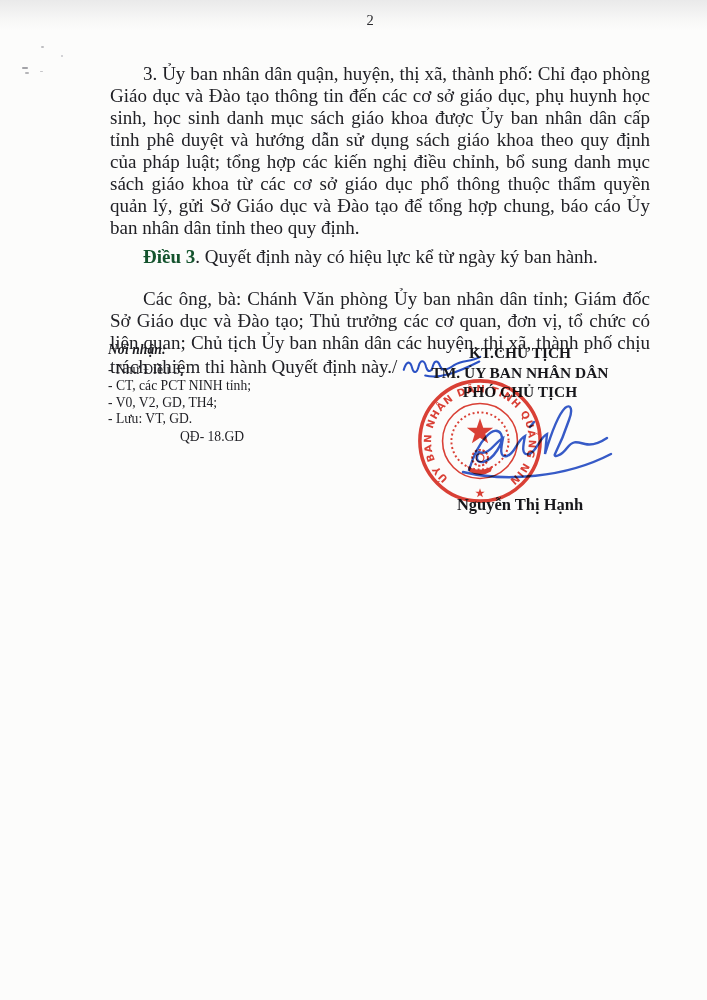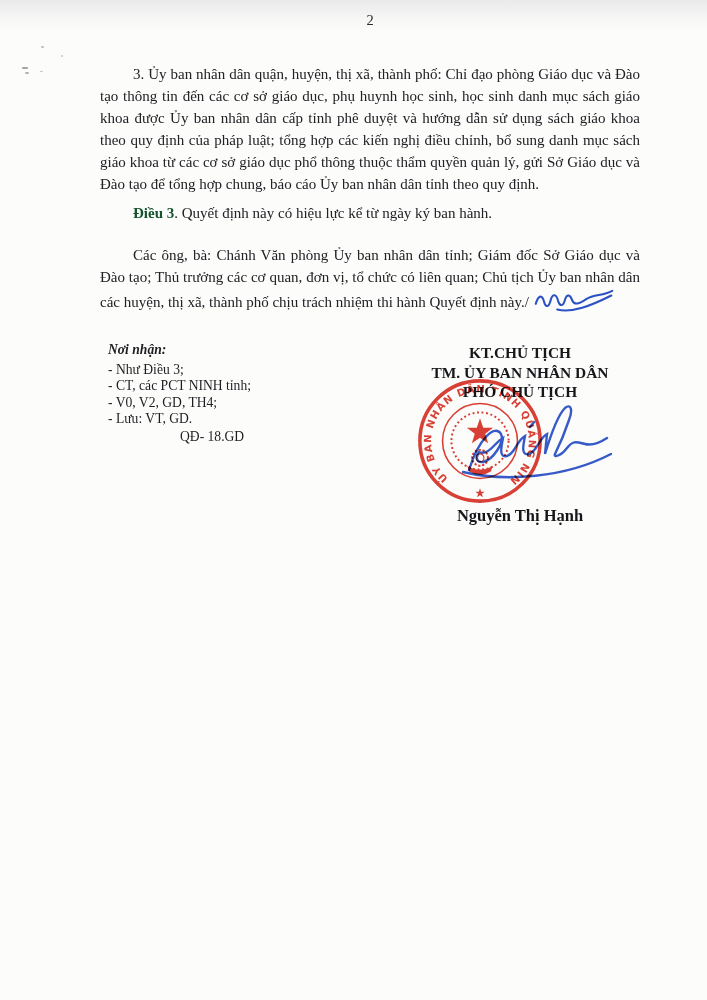--- a/index.html
+++ b/index.html
@@ -16,22 +16,22 @@
     position:absolute;top:0;left:0;right:0;height:34px;
     background:linear-gradient(180deg, rgba(110,110,118,0.13), rgba(110,110,118,0.04) 55%, rgba(110,110,118,0) 90%);
     pointer-events:none;
   }
   .speck{position:absolute;background:#4a4a55;border-radius:1px;}
   .page-number{
     position:absolute;left:100px;top:12px;width:540px;
     text-align:center;font-size:14.5px;color:#2a2a2e;
   }
   .body-text{
-    position:absolute;left:100px;top:63px;width:540px;
-    font-size:15px;line-height:22px;text-align:justify;
+    position:absolute;left:110px;top:63px;width:540px;
+    font-size:19px;line-height:22px;text-align:justify;
   }
   .body-text p{margin:0;text-indent:33px;}
   .body-text p.p2{margin-top:7px;}
   .body-text p.p3{margin-top:20px;font-family:Liberation Serif, serif;}
   .article-label{font-weight:bold;color:#14532d;}
   .initials-svg{
     display:inline-block;width:88px;height:28px;
     vertical-align:-9px;margin-left:1px;
     mix-blend-mode:multiply;
   }
@@ -40,21 +40,21 @@
     font-size:13.6px;line-height:16.5px;color:#1d1d22;
   }
   .recipients .heading{font-weight:bold;font-style:italic;margin-bottom:3px;}
   .recipients .file-code{margin-left:72px;margin-top:1px;}
   .sign-block{
     position:absolute;left:390px;top:343px;width:260px;
     text-align:center;font-weight:bold;font-size:15.4px;line-height:19.5px;
     color:#17171b;
   }
   .signer-name{
-    position:absolute;left:390px;top:506px;width:260px;
+    position:absolute;left:390px;top:495px;width:260px;
     text-align:center;font-weight:bold;font-size:16.5px;color:#17171b;
   }
   .seal-svg{
     position:absolute;left:411px;top:372px;width:138px;height:138px;
     mix-blend-mode:multiply;opacity:0.92;
   }
   .sig-svg{
     position:absolute;left:435px;top:398px;width:200px;height:95px;
     mix-blend-mode:multiply;opacity:0.95;
   }

